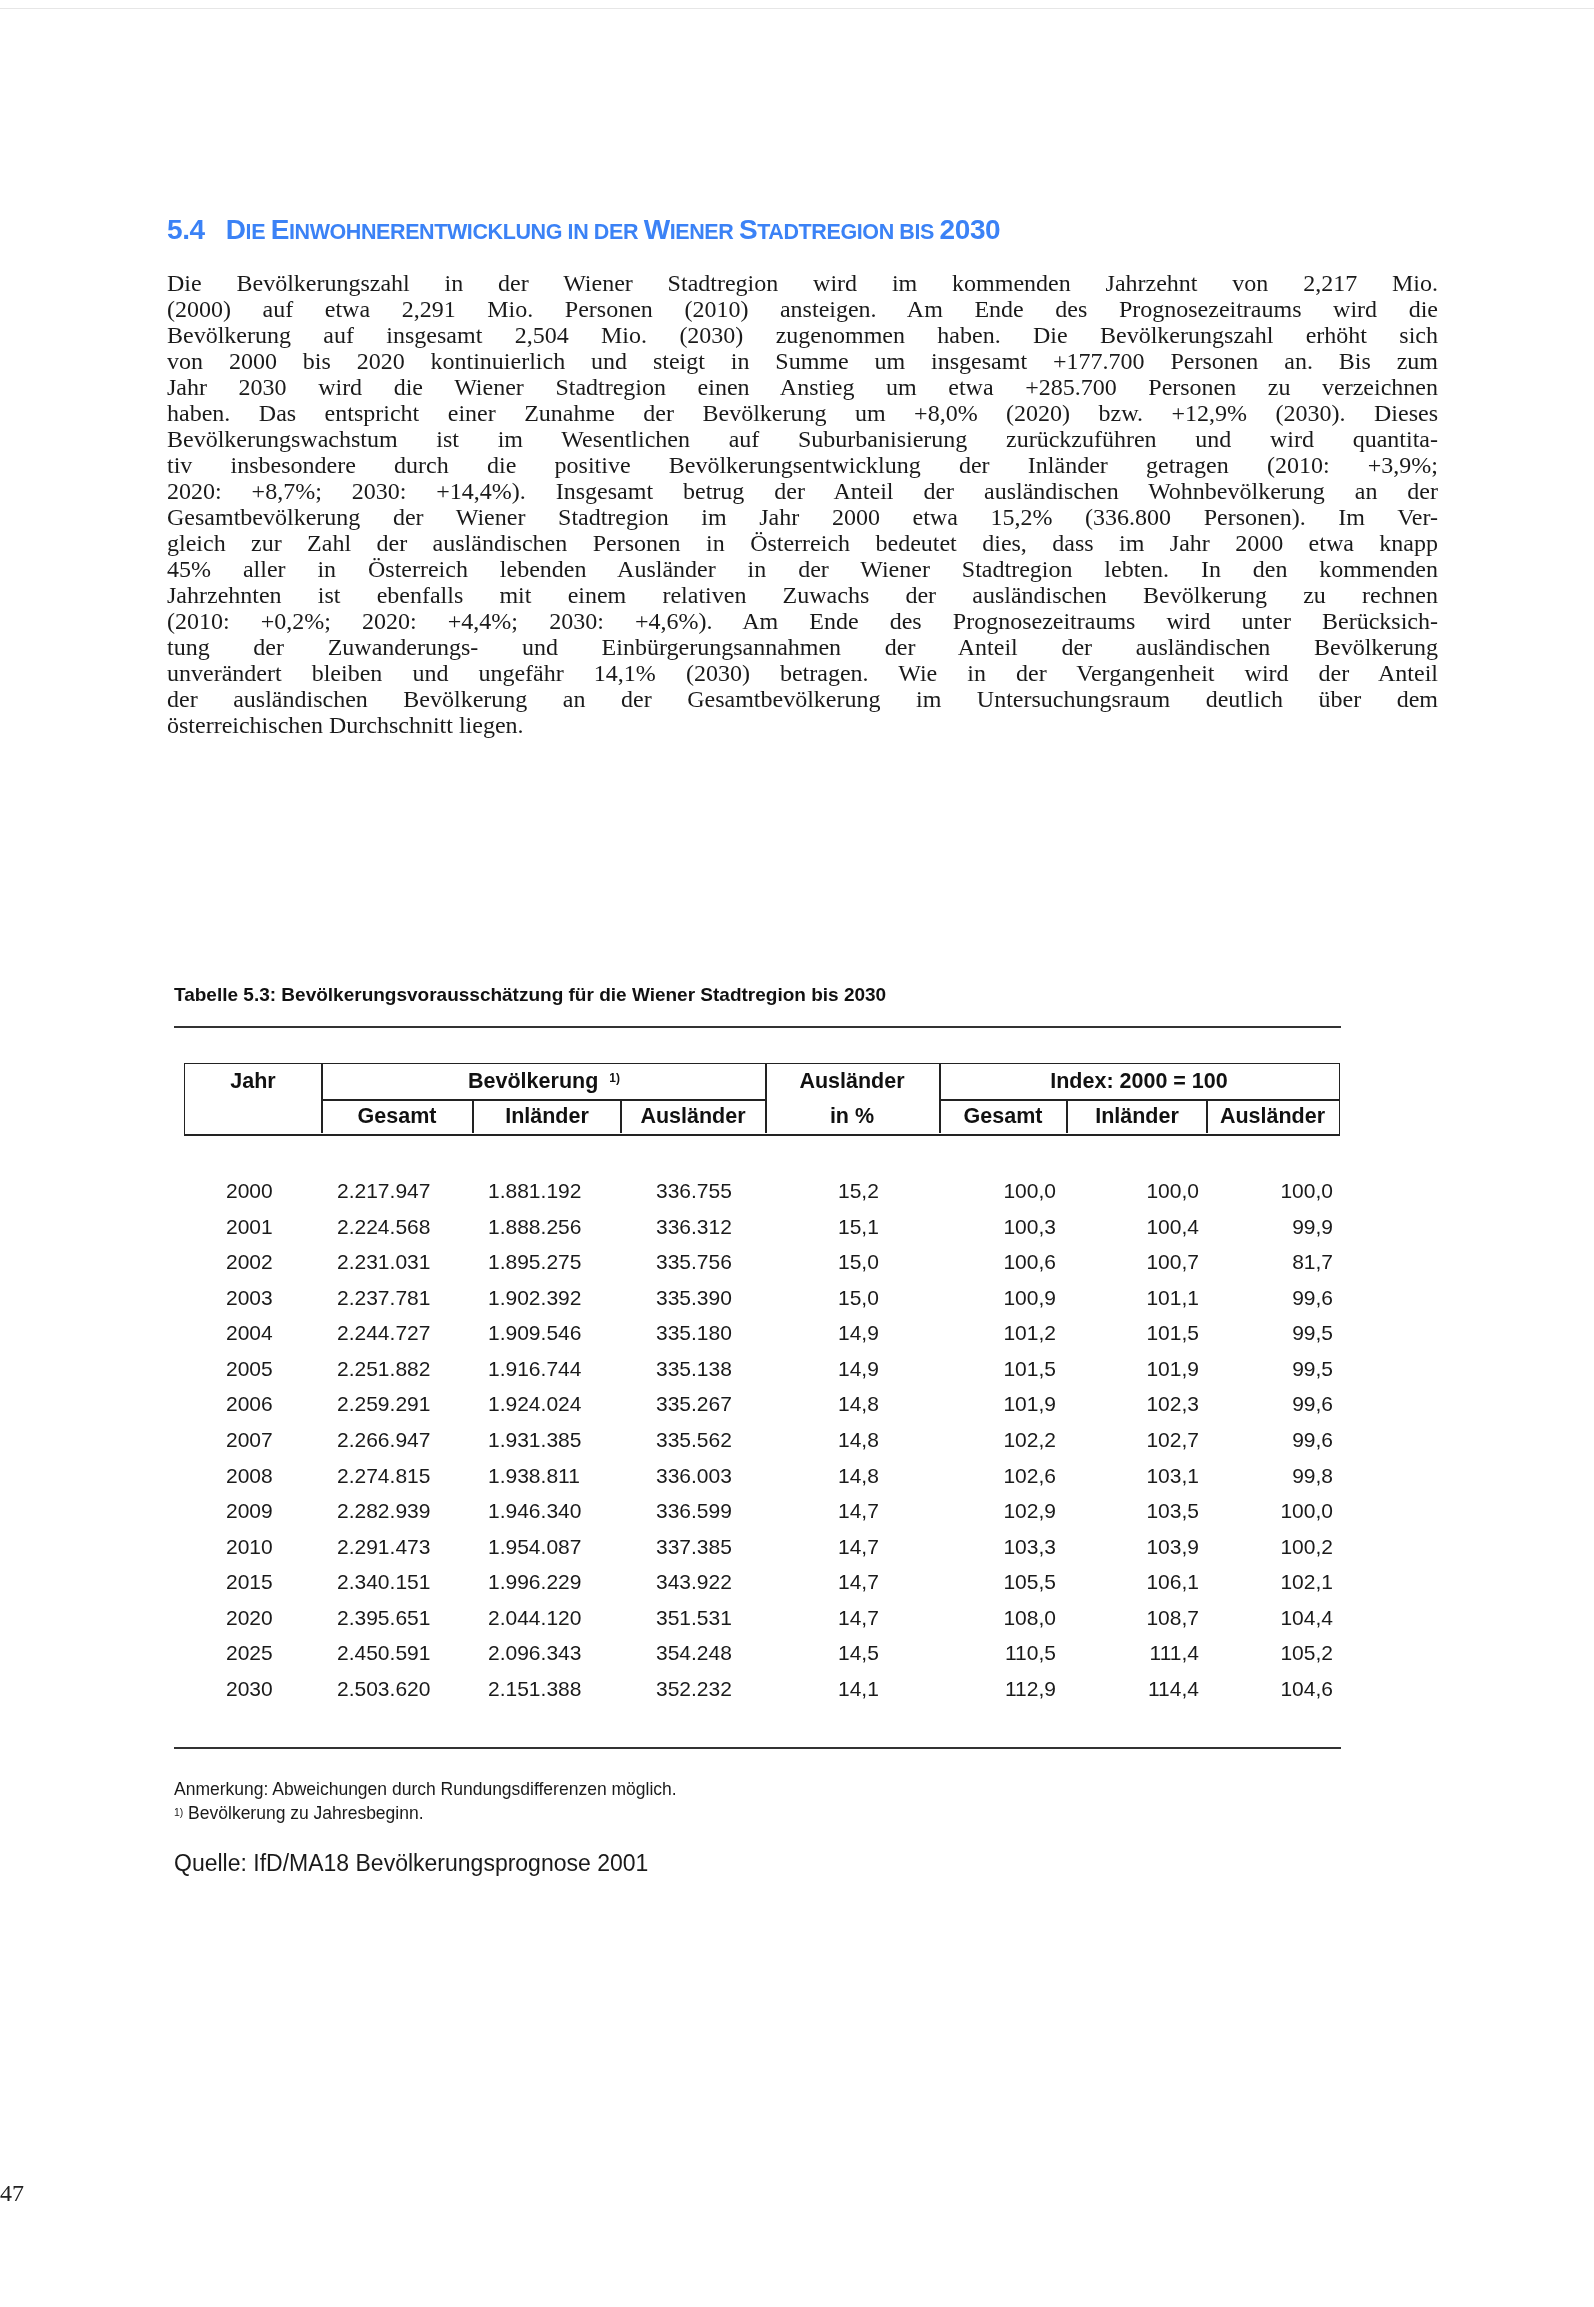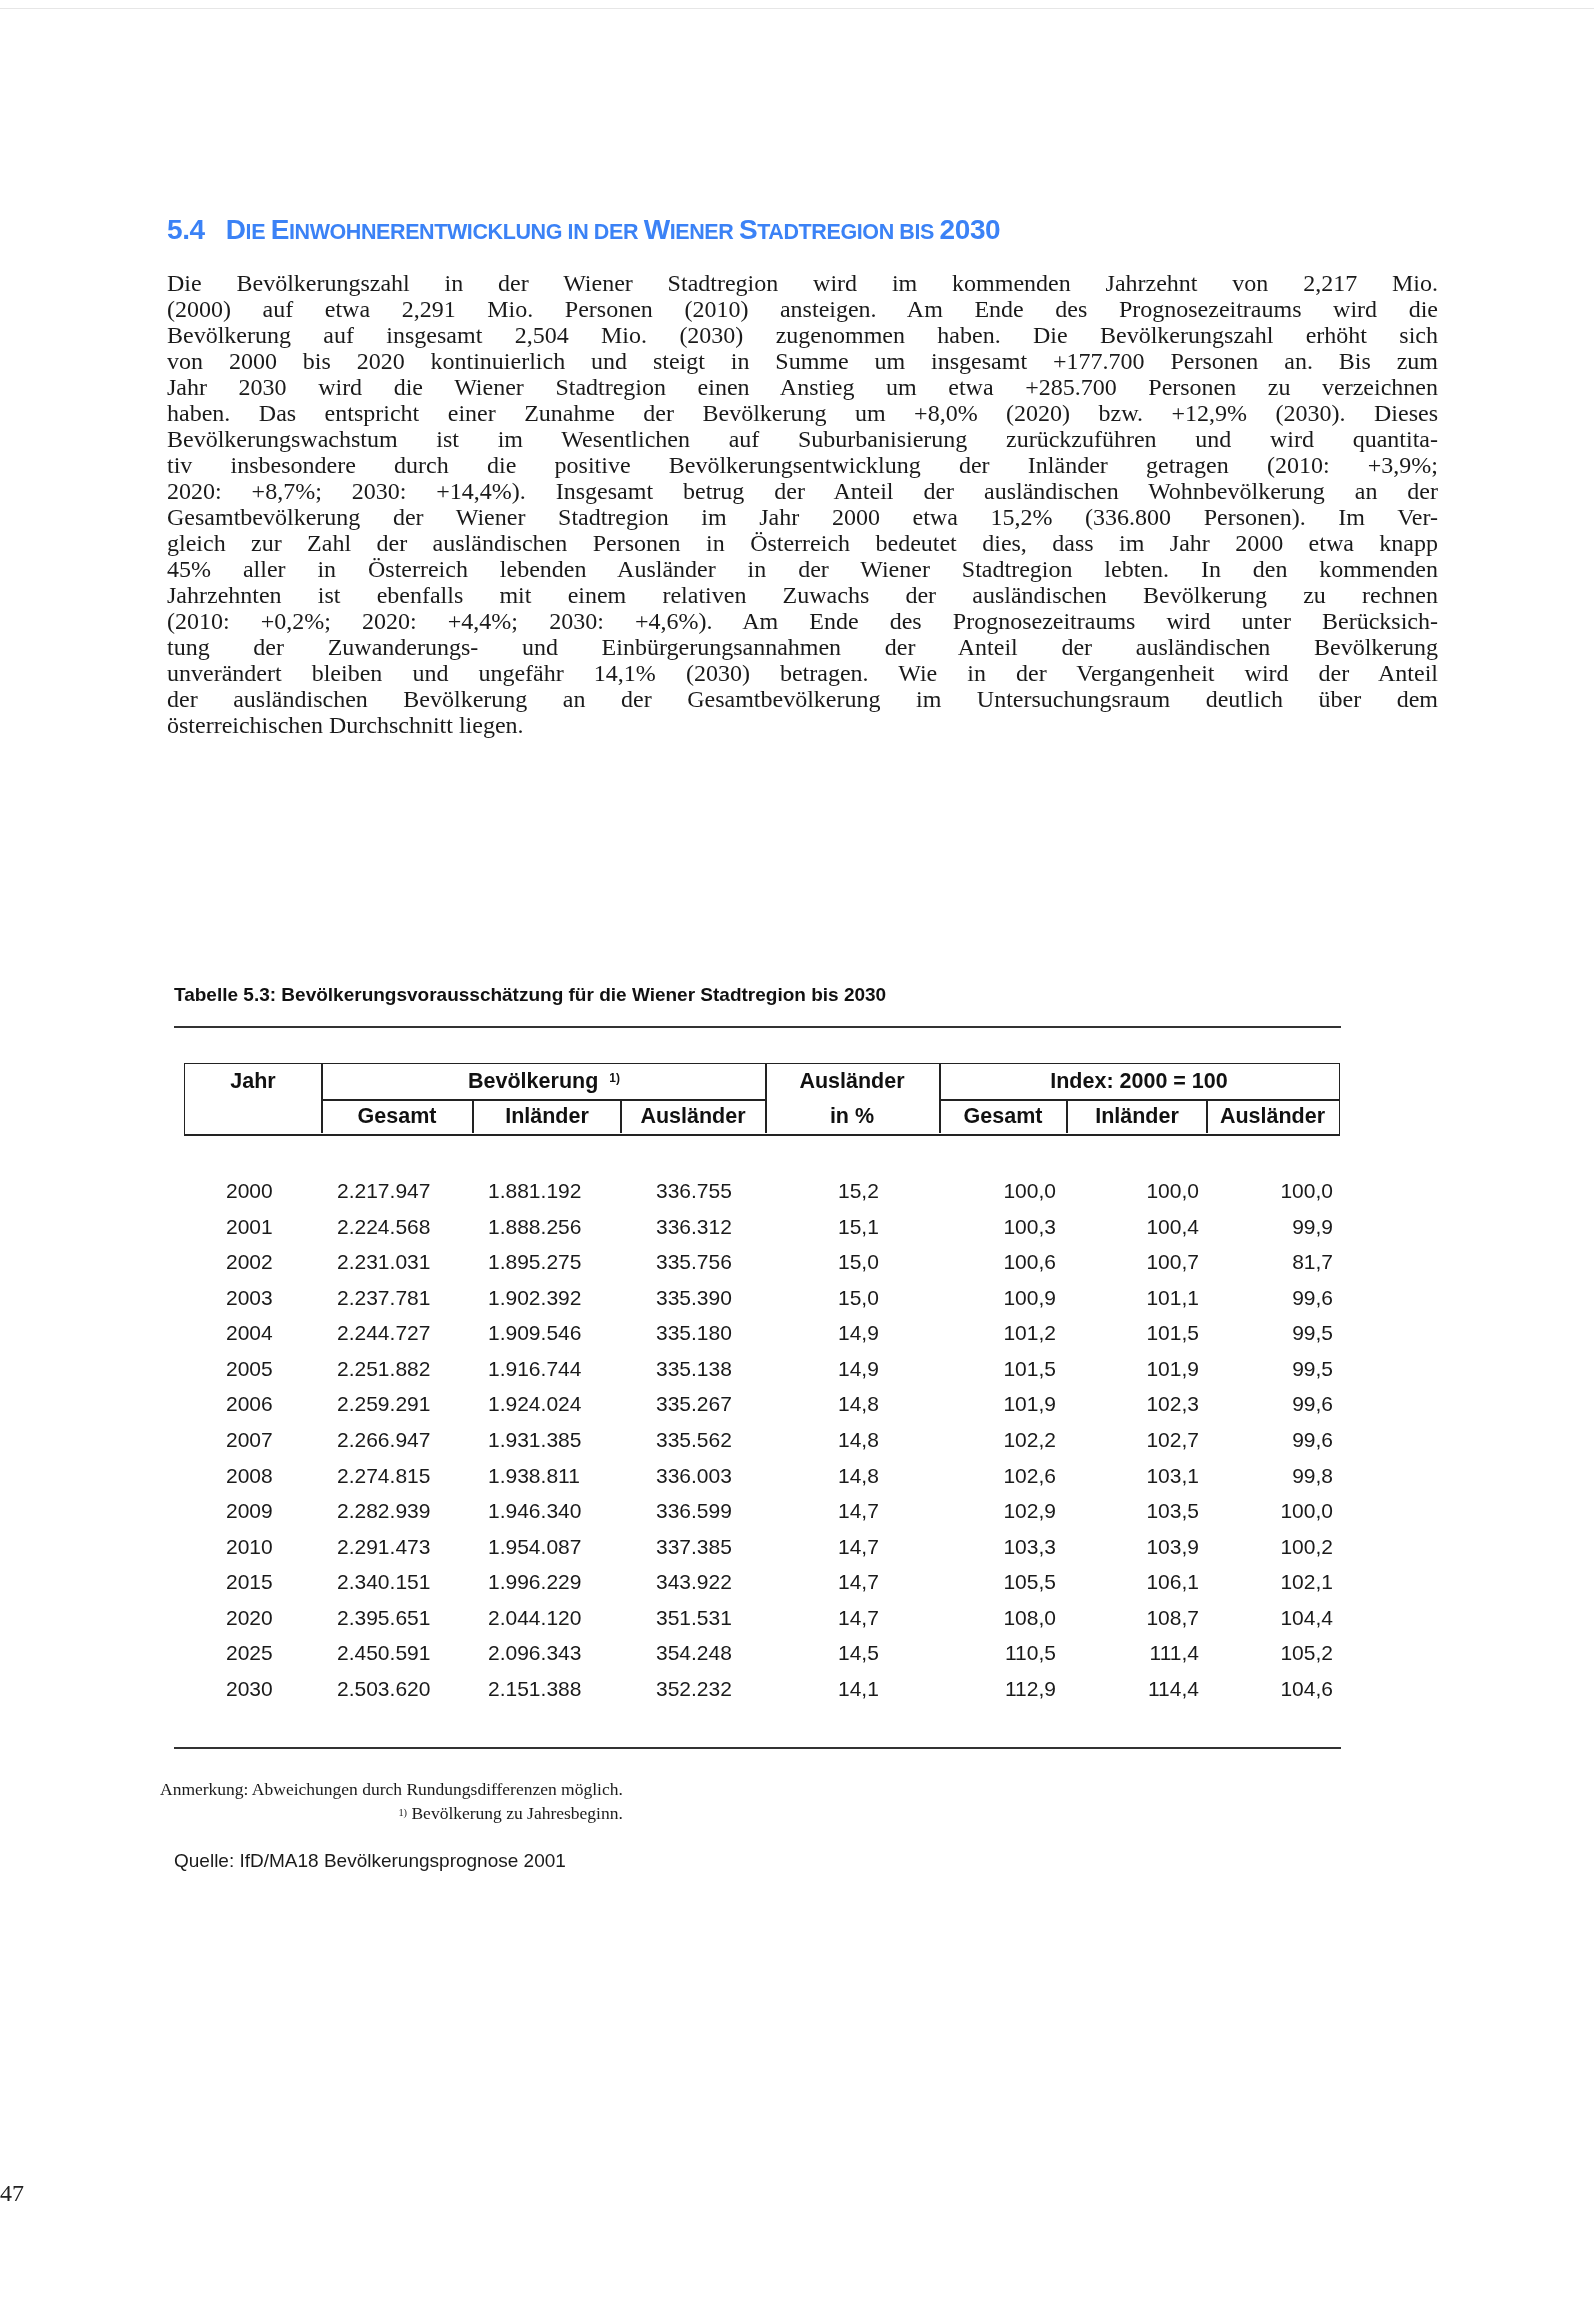--- a/index.html
+++ b/index.html
@@ -41,27 +41,27 @@
   .row span { position: absolute; top: 0; white-space: nowrap; }
   .c-year   { left: 226px; }
   .c-ges    { left: 337px; }
   .c-inl    { left: 488px; }
   .c-aus    { left: 656px; }
   .c-pct    { left: 838px; }
   .c-ig     { right: 539px; text-align: right; }
   .c-ii     { right: 396px; text-align: right; }
   .c-ia     { right: 262px; text-align: right; }
   .notes {
-    position: absolute; left: 160px; top: 1777px;
-    font-family: Liberation Serif, serif; font-size: 17.5px; line-height: 24px; color: #1a1a1a; text-align: right;
+    position: absolute; left: 174px; top: 1777px;
+    font-family: Liberation Sans, sans-serif; font-size: 17.5px; line-height: 24px; color: #1a1a1a;
   }
   .notes sup { font-size: 10.4px; vertical-align: top; }
   .source {
     position: absolute; left: 174px; top: 1850px;
-    font-family: "Liberation Sans", sans-serif; font-size: 19px; color: #1a1a1a;
+    font-family: "Liberation Sans", sans-serif; font-size: 23px; color: #1a1a1a;
   }
   .page-num {
     position: absolute; left: 0; width: 1595px; top: 2180px; text-align: left;
     font-family: "Liberation Serif", serif; font-size: 24px; color: #222;
   }
 </style>
 </head>
 <body>
 
 <div class="scan-line"></div>

